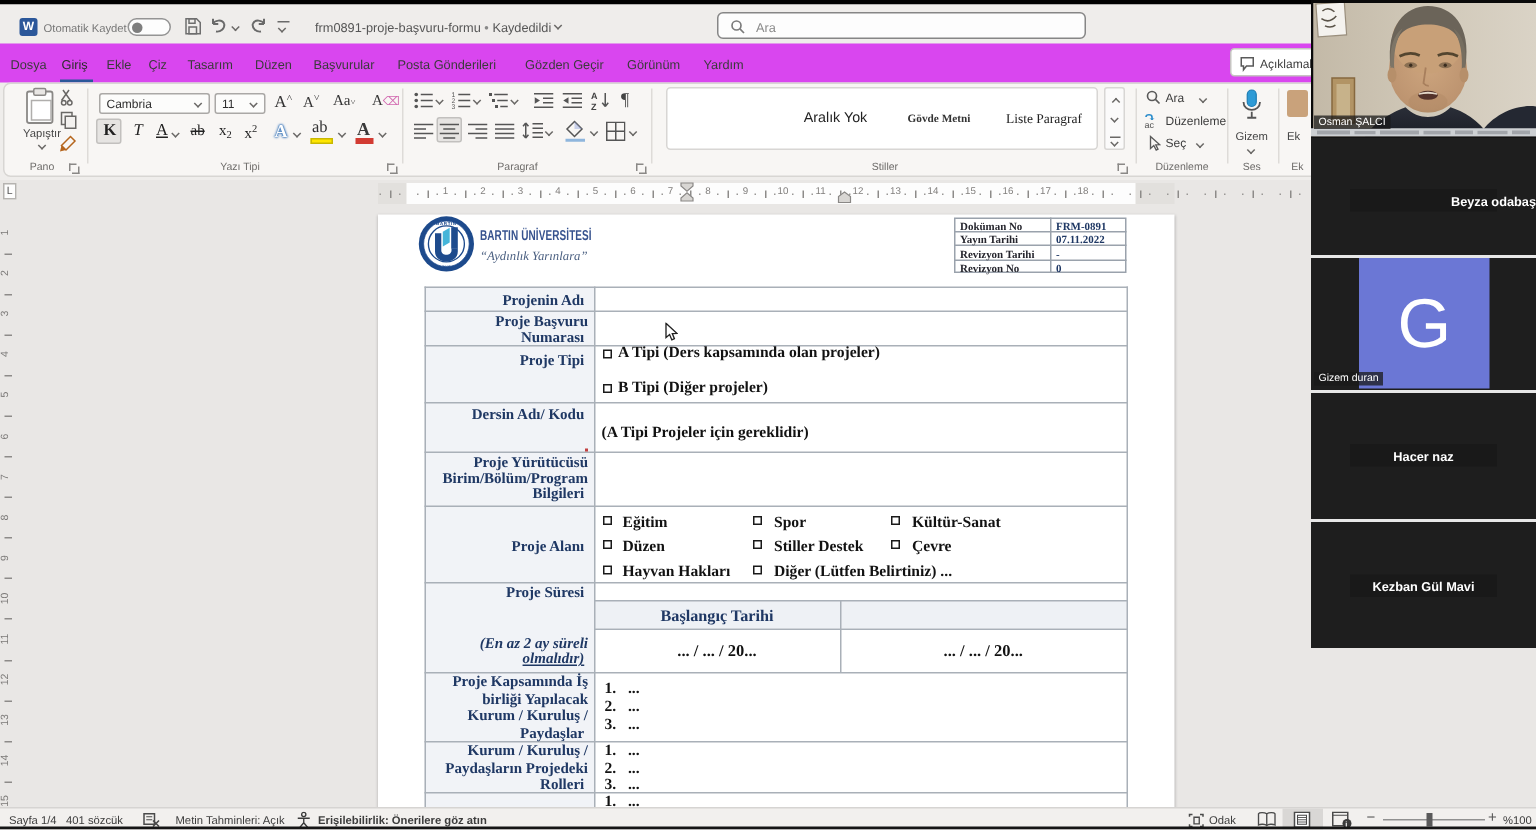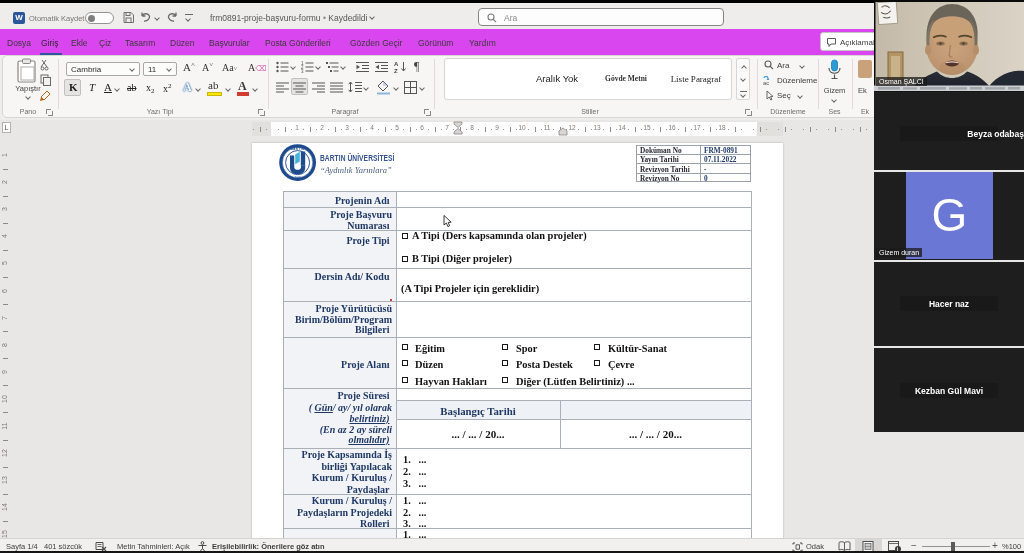--- a/index.html
+++ b/index.html
@@ -451,41 +451,40 @@
       <div class="abs" style="left:144px;top:276.4px;width:355.5px;height:1px;background:#a9b0b8;"></div>
       <div class="abs" style="left:308px;top:257.4px;width:1px;height:47.4px;background:#a9b0b8;"></div>
 
   <div class="lbl" style="left:31px;top:52px;width:109px;">Projenin Adı&nbsp;</div>
   <div class="lbl" style="left:31px;top:67.2px;width:109px;line-height:10.4px;">Proje Başvuru<br>Numarası&nbsp;</div>
   <div class="lbl" style="left:31px;top:92px;width:109px;">Proje Tipi&nbsp;</div>
   <div class="lbl" style="left:31px;top:128px;width:109px;">Dersin Adı/ Kodu&nbsp;</div>
   <div class="lbl" style="left:31px;top:161.3px;width:109px;line-height:10.5px;">Proje Yürütücüsü<br>Birim/Bölüm/Program<br>Bilgileri&nbsp;</div>
   <div class="lbl" style="left:31px;top:216.3px;width:109px;">Proje Alanı&nbsp;</div>
   <div class="lbl" style="left:31px;top:247px;width:109px;">Proje Süresi&nbsp;</div>
-  <div class="lbl" style="left:31px;top:258.7px;width:109px;font-style:italic;line-height:11px;">( <span style="text-decoration:underline;">Gün</span>/ ay/ yıl olarak<br><span style="text-decoration:underline;">belirtiniz)</span>&nbsp;</div>
   <div class="lbl" style="left:31px;top:281.7px;width:109px;font-style:italic;line-height:10.2px;">(En az 2 ay süreli<br><span style="text-decoration:underline;">olmalıdır)</span>&nbsp;</div>
   <div class="lbl" style="left:31px;top:306px;width:109px;line-height:11.5px;">Proje Kapsamında İş<br>birliği Yapılacak<br>Kurum / Kuruluş /<br>Paydaşlar&nbsp;</div>
   <div class="lbl" style="left:31px;top:352.3px;width:109px;line-height:11.4px;">Kurum / Kuruluş /<br>Paydaşların Projedeki<br>Rolleri&nbsp;</div>
 
   <div class="cb" style="left:149.5px;top:90px;"></div>
   <div class="cnt" style="left:160px;top:87px;">A Tipi (Ders kapsamında olan projeler)</div>
   <div class="cb" style="left:149.5px;top:113px;"></div>
   <div class="cnt" style="left:160px;top:110px;">B Tipi (Diğer projeler)</div>
   <div class="cnt" style="left:149px;top:139.5px;">(A Tipi Projeler için gereklidir)</div>
   <div class="abs" style="left:138px;top:156px;width:2px;height:2px;background:#c24040;"></div>
   <div class="cb" style="left:149.5px;top:200.5px;"></div>
   <div class="cnt" style="left:163px;top:199.5px;">Eğitim</div>
   <div class="cb" style="left:250px;top:200.5px;"></div>
   <div class="cnt" style="left:264px;top:199.5px;">Spor</div>
   <div class="cb" style="left:342px;top:200.5px;"></div>
   <div class="cnt" style="left:356px;top:199.5px;">Kültür-Sanat</div>
   <div class="cb" style="left:149.5px;top:217.3px;"></div>
   <div class="cnt" style="left:163px;top:216.3px;">Düzen</div>
   <div class="cb" style="left:250px;top:217.3px;"></div>
-  <div class="cnt" style="left:264px;top:216.3px;">Posta Destek</div>
+  <div class="cnt" style="left:264px;top:216.3px;">Stiller Destek</div>
   <div class="cb" style="left:342px;top:217.3px;"></div>
   <div class="cnt" style="left:356px;top:216.3px;">Çevre</div>
   <div class="cb" style="left:149.5px;top:233.5px;"></div>
   <div class="cnt" style="left:163px;top:232.5px;">Hayvan Hakları</div>
   <div class="cb" style="left:250px;top:233.5px;"></div>
   <div class="cnt" style="left:264px;top:232.5px;">Diğer (Lütfen Belirtiniz) ...</div>
   <div class="abs ser" style="left:144px;top:262px;width:164px;text-align:center;font-weight:bold;color:#1f3864;font-size:10.8px;">Başlangıç Tarihi</div>
   <div class="cnt" style="left:144px;top:285px;width:164px;text-align:center;font-size:11px;">... / ... / 20...</div>
   <div class="cnt" style="left:308px;top:285px;width:191px;text-align:center;font-size:11px;">... / ... / 20...</div>
   <div class="cnt" style="left:151px;top:311.4px;line-height:11.6px;">1.&nbsp;&nbsp;&nbsp;...<br>2.&nbsp;&nbsp;&nbsp;...<br>3.&nbsp;&nbsp;&nbsp;...</div>

